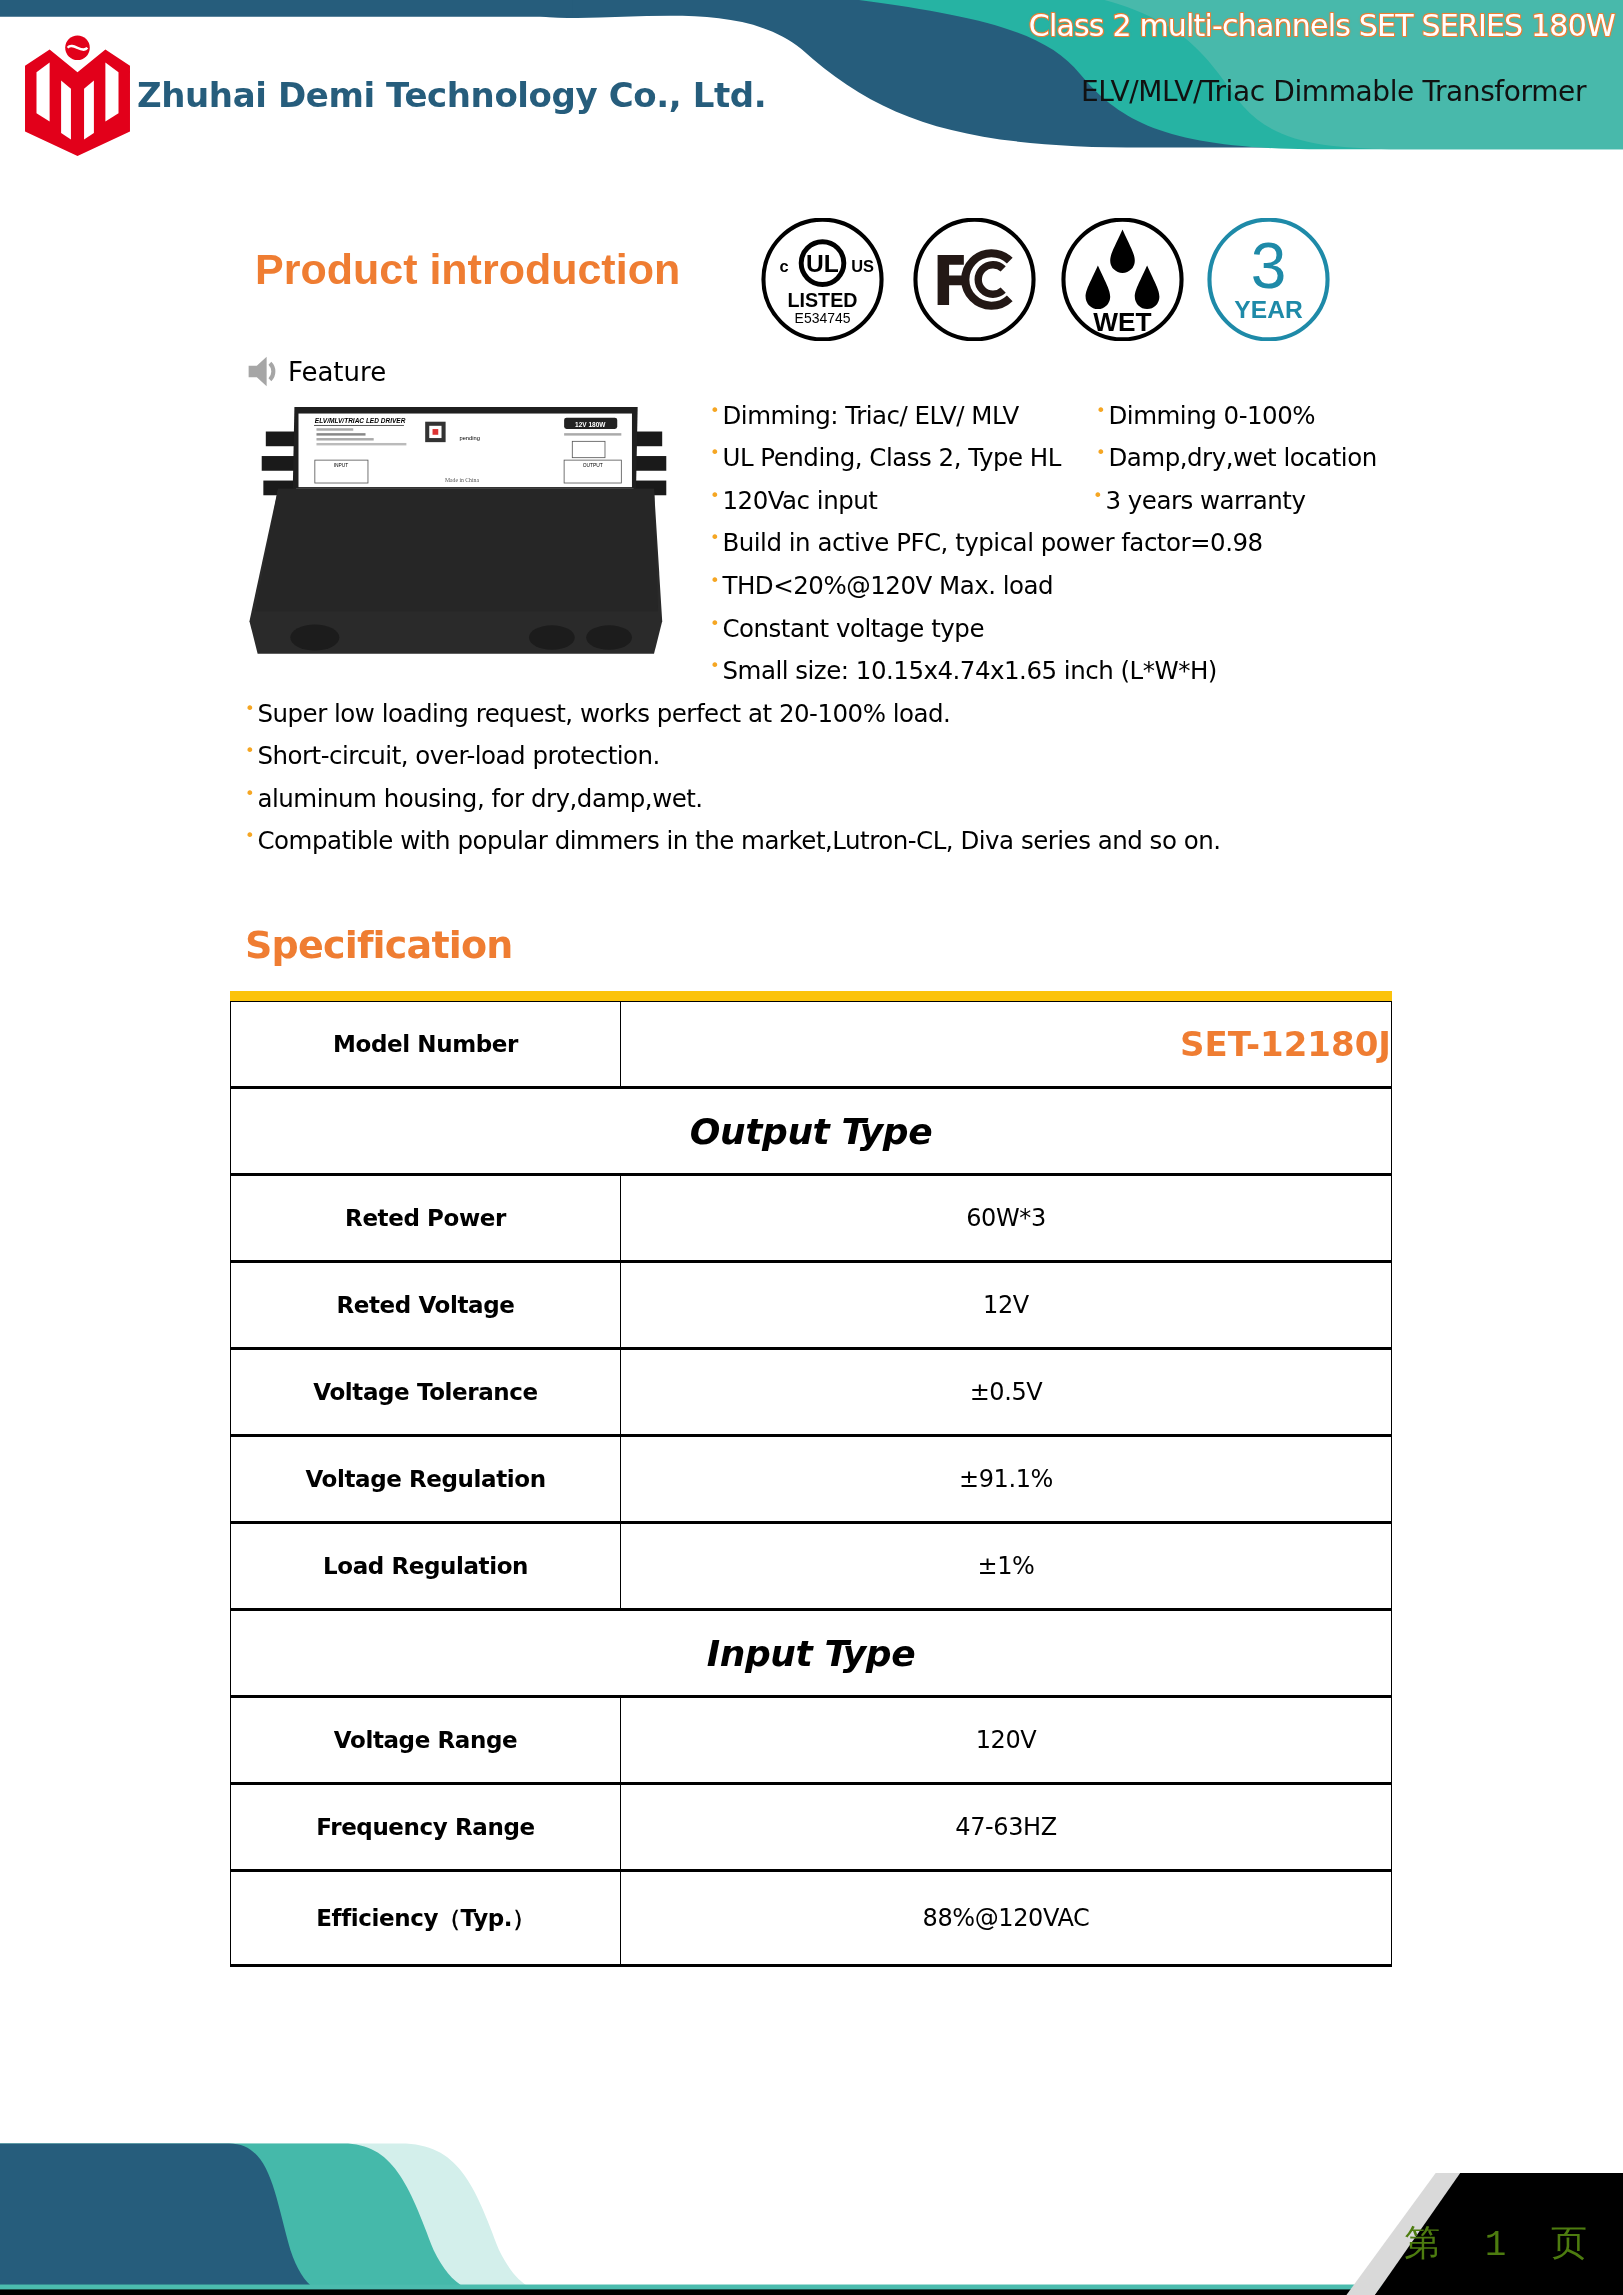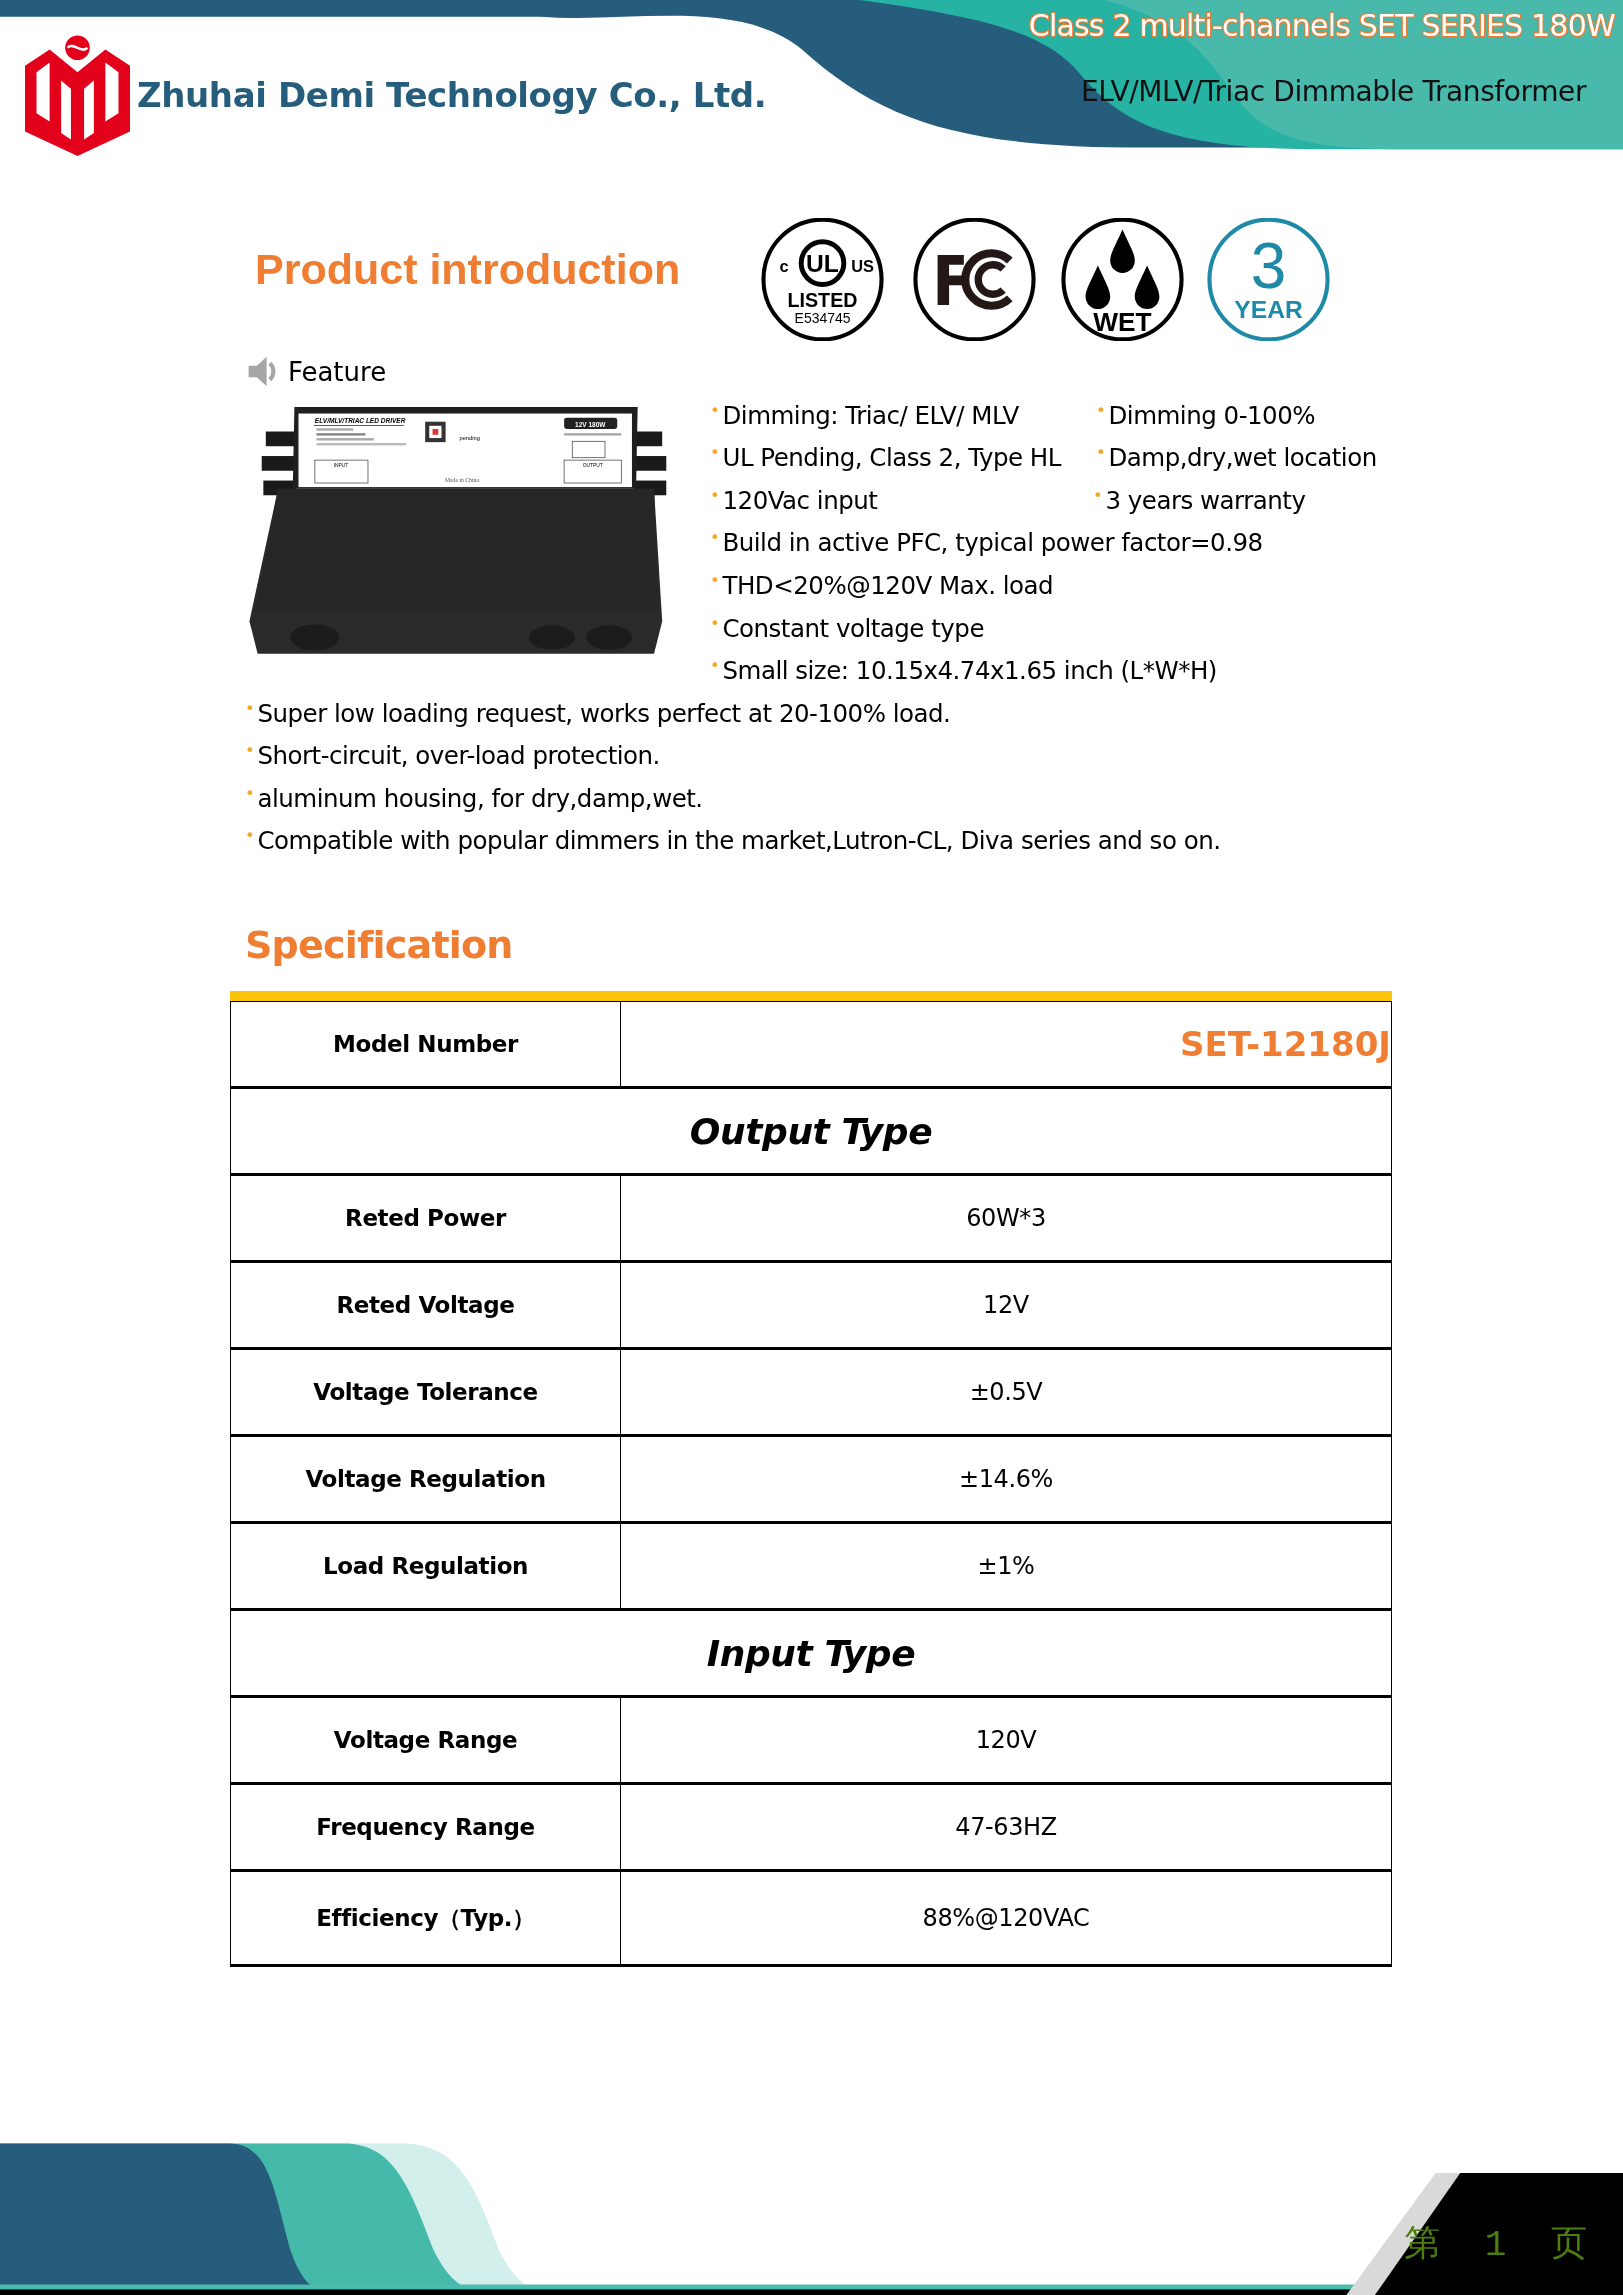--- a/index.html
+++ b/index.html
@@ -263,21 +263,21 @@
   <tr>
     <td class="lbl">Reted Voltage</td>
     <td class="val">12V</td>
   </tr>
   <tr>
     <td class="lbl">Voltage Tolerance</td>
     <td class="val">±0.5V</td>
   </tr>
   <tr>
     <td class="lbl">Voltage Regulation</td>
-    <td class="val">±14.6%</td>
+    <td class="val">±91.1%</td>
   </tr>
   <tr>
     <td class="lbl">Load Regulation</td>
     <td class="val">±1%</td>
   </tr>
   <tr>
     <td class="section" colspan="2">Input Type</td>
   </tr>
   <tr>
     <td class="lbl">Voltage Range</td>

